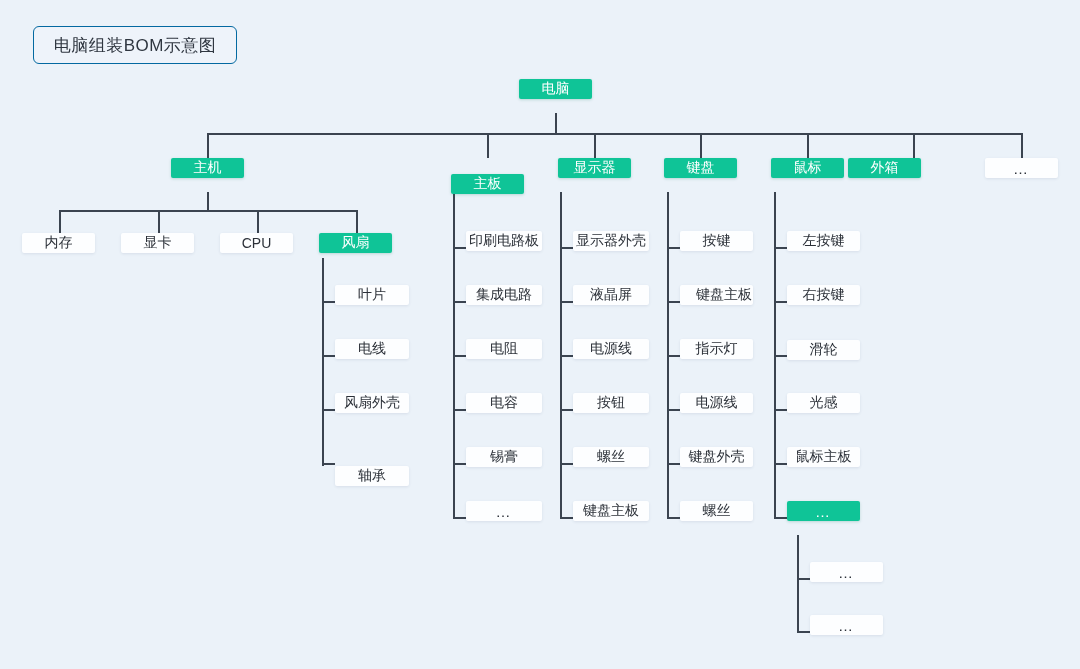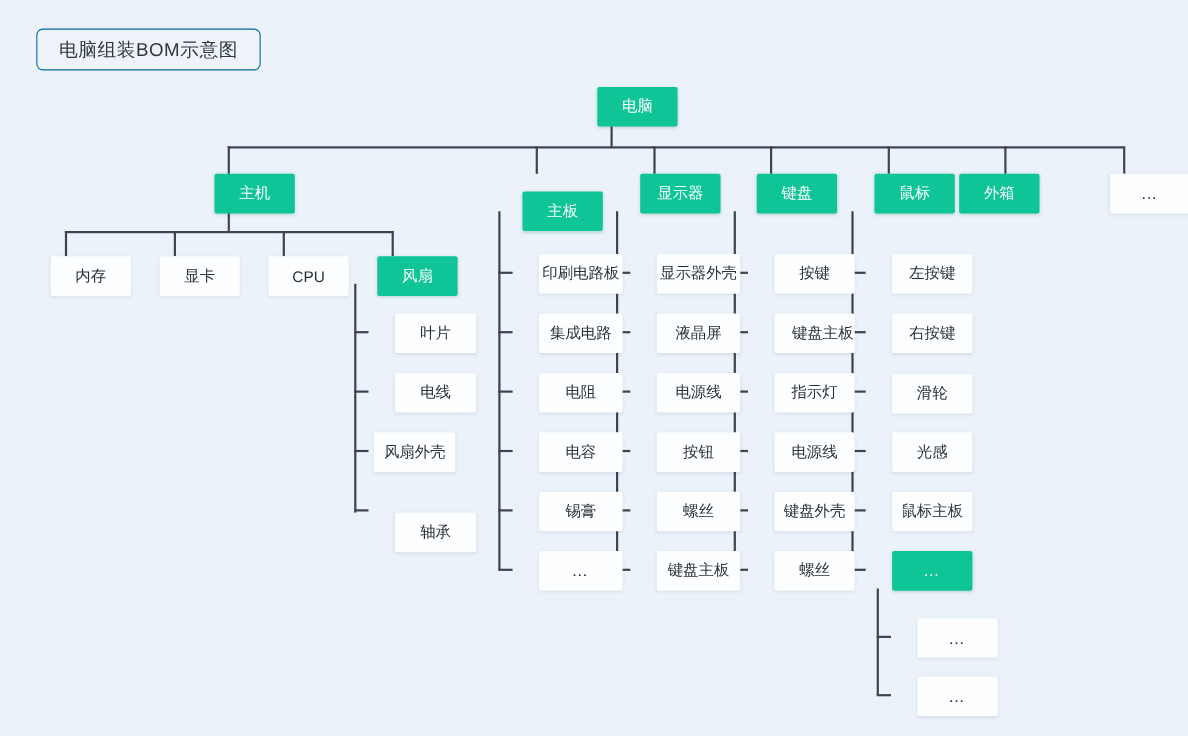--- a/index.html
+++ b/index.html
@@ -44,22 +44,21 @@
   
   .node {
     position: absolute;
     box-sizing: border-box;
     border-radius: 2px;
     display: flex;
     align-items: center;
     justify-content: center;
     font-size: 14px;
     white-space: nowrap;
-    height: 36px;
-    margin-left: 24px;
+    height: 20px;
   }
   .node.plain {
     background: #fdfeff;
     color: #2b3038;
     box-shadow: 0 1px 3px rgba(38,62,97,0.10);
   }
   .node.accent {
     background: #0fc497;
     color: #ffffff;
     box-shadow: 0 1px 3px rgba(15,122,95,0.22);
@@ -155,21 +154,21 @@
   <div class="node accent" style="left:848px; top:158px; width:73px;">外箱</div>
   <div class="node plain ellipsis" style="left:985px; top:158px; width:73px;">…</div>
 
   <div class="node plain" style="left:22px;  top:233px; width:73px;">内存</div>
   <div class="node plain" style="left:121px; top:233px; width:73px;">显卡</div>
   <div class="node plain" style="left:220px; top:233px; width:73px;">CPU</div>
   <div class="node accent" style="left:319px; top:233px; width:73px;">风扇</div>
 
   <div class="node plain" style="left:335px; top:285px; width:74px;">叶片</div>
   <div class="node plain" style="left:335px; top:339px; width:74px;">电线</div>
-  <div class="node plain" style="left:316px; top:393px; width:74px;">风扇外壳</div>
+  <div class="node plain" style="left:335px; top:393px; width:74px;">风扇外壳</div>
   <div class="node plain" style="left:335px; top:466px; width:74px;">轴承</div>
 
   <div class="node plain" style="left:466px; top:231px; width:76px;">印刷电路板</div>
   <div class="node plain" style="left:466px; top:285px; width:76px;">集成电路</div>
   <div class="node plain" style="left:466px; top:339px; width:76px;">电阻</div>
   <div class="node plain" style="left:466px; top:393px; width:76px;">电容</div>
   <div class="node plain" style="left:466px; top:447px; width:76px;">锡膏</div>
   <div class="node plain ellipsis" style="left:466px; top:501px; width:76px;">…</div>
 
   <div class="node plain" style="left:573px; top:231px; width:76px;">显示器外壳</div>

